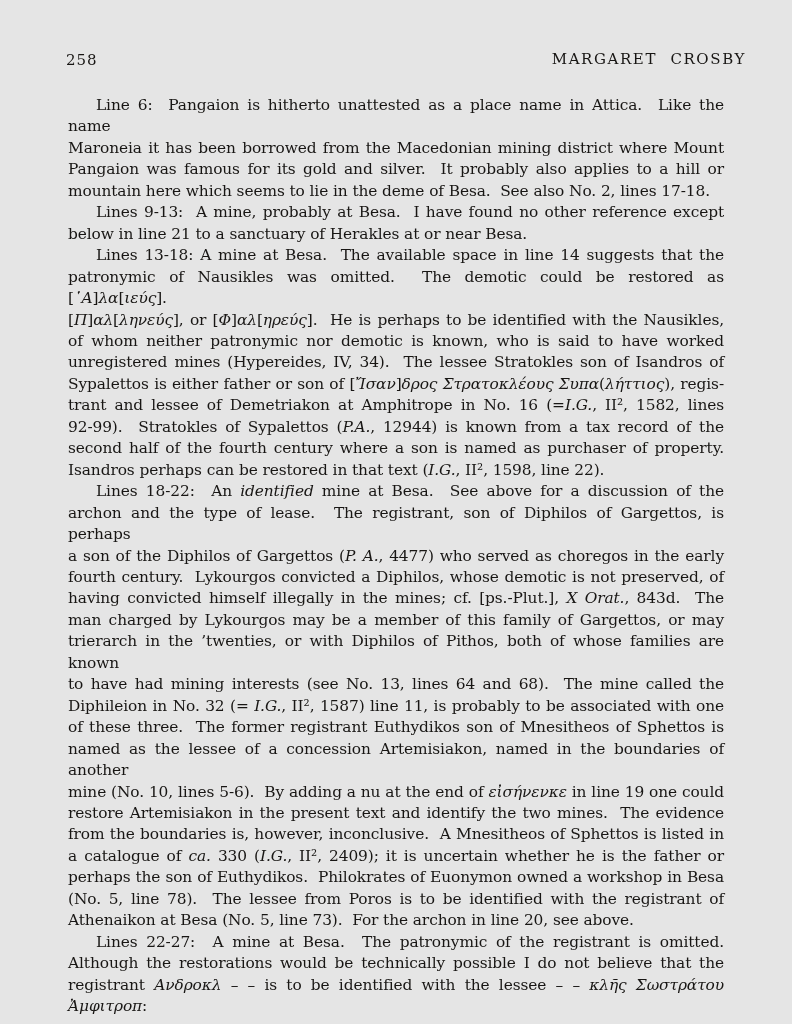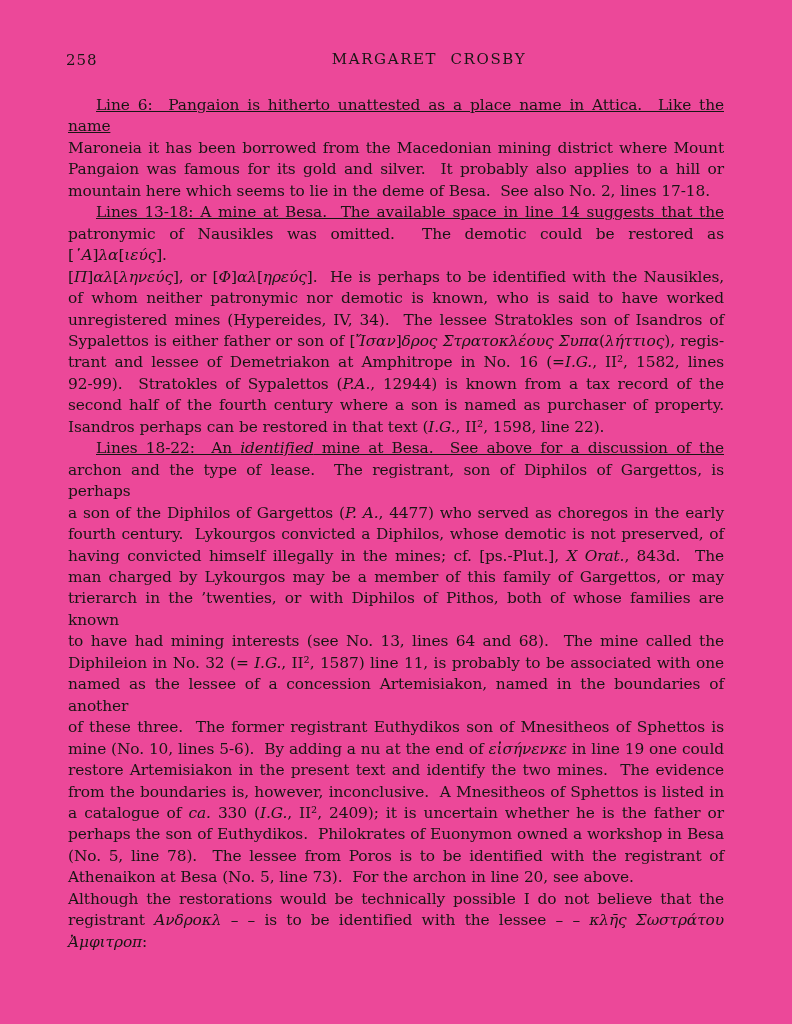--- a/index.html
+++ b/index.html
@@ -4,21 +4,21 @@
 <style>
   html, body {
     margin: 0;
     padding: 0;
     background: #ffffff;
   }
   .page {
     position: relative;
     width: 792px;
     height: 1024px;
-    background: #ec4899;
+    background: #e5e5e5;
     box-sizing: border-box;
     overflow: hidden;
     font-family: "DejaVu Serif", "Liberation Serif", serif;
     color: #181614;
   }
   .running-header {
     position: absolute;
     top: 50px;
     left: 68px;
     right: 68px;
@@ -26,21 +26,21 @@
     font-size: 15px;
   }
   .page-num {
     position: absolute;
     left: -2px;
     top: 1px;
     letter-spacing: 1px;
   }
   .running-head {
     display: block;
-    text-align: center;
+    text-align: right;
     letter-spacing: 1.6px;
     word-spacing: 7px;
     position: relative;
     left: 22px;
     white-space: nowrap;
     padding-left: 22px;
   }
   .body-text {
     position: absolute;
     top: 95px;
@@ -53,21 +53,20 @@
   .line {
     font-size: 15.4px;
     line-height: 21.45px;
     letter-spacing: -0.1px;
     text-align: justify;
     text-align-last: justify;
     white-space: normal;
   }
   .line.first {
     text-indent: 28px;
-    text-decoration: underline;
   }
   .line.last {
     text-align-last: left;
   }
   .line i {
     font-style: italic;
   }
 </style>
 </head>
 <body>
@@ -78,20 +77,24 @@
     <span class="running-head">MARGARET CROSBY</span>
   </header>
   <main class="body-text" id="body-text">
       <div class="para">
         <div class="line first"><span>Line 6:&nbsp; Pangaion is hitherto unattested as a place name in Attica.&nbsp; Like the name</span></div>
         <div class="line"><span>Maroneia it has been borrowed from the Macedonian mining district where Mount</span></div>
         <div class="line"><span>Pangaion was famous for its gold and silver.&nbsp; It probably also applies to a hill or</span></div>
         <div class="line last"><span>mountain here which seems to lie in the deme of Besa.&nbsp; See also No. 2, lines 17-18.</span></div>
       </div>
       <div class="para">
+        <div class="line first"><span>Lines 9-13:&nbsp; A mine, probably at Besa.&nbsp; I have found no other reference except</span></div>
+        <div class="line last"><span>below in line 21 to a sanctuary of Herakles at or near Besa.</span></div>
+      </div>
+      <div class="para">
         <div class="line first"><span>Lines 13-18: A mine at Besa.&nbsp; The available space in line 14 suggests that the</span></div>
         <div class="line"><span>patronymic of Nausikles was omitted.&nbsp; The demotic could be restored as [</span><i>῾Α</i><span>]</span><i>λα</i><span>[</span><i>ιεύς</i><span>].</span></div>
         <div class="line"><span>[</span><i>Π</i><span>]</span><i>αλ</i><span>[</span><i>ληνεύς</i><span>], or [</span><i>Φ</i><span>]</span><i>αλ</i><span>[</span><i>ηρεύς</i><span>].&nbsp; He is perhaps to be identified with the Nausikles,</span></div>
         <div class="line"><span>of whom neither patronymic nor demotic is known, who is said to have worked</span></div>
         <div class="line"><span>unregistered mines (Hypereides, IV, 34).&nbsp; The lessee Stratokles son of Isandros of</span></div>
         <div class="line"><span>Sypalettos is either father or son of [</span><i>Ἴσαν</i><span>]</span><i>δρος Στρατοκλέους Συπα</i><span>(</span><i>λήττιος</i><span>), regis-</span></div>
         <div class="line"><span>trant and lessee of Demetriakon at Amphitrope in No. 16 (=</span><i>I.G.</i><span>, II², 1582, lines</span></div>
         <div class="line"><span>92-99).&nbsp; Stratokles of Sypalettos (</span><i>P.A.</i><span>, 12944) is known from a tax record of the</span></div>
         <div class="line"><span>second half of the fourth century where a son is named as purchaser of property.</span></div>
         <div class="line last"><span>Isandros perhaps can be restored in that text (</span><i>I.G.</i><span>, II², 1598, line 22).</span></div>
@@ -99,28 +102,29 @@
       <div class="para">
         <div class="line first"><span>Lines 18-22:&nbsp; An </span><i>identified</i><span> mine at Besa.&nbsp; See above for a discussion of the</span></div>
         <div class="line"><span>archon and the type of lease.&nbsp; The registrant, son of Diphilos of Gargettos, is perhaps</span></div>
         <div class="line"><span>a son of the Diphilos of Gargettos (</span><i>P. A.</i><span>, 4477) who served as choregos in the early</span></div>
         <div class="line"><span>fourth century.&nbsp; Lykourgos convicted a Diphilos, whose demotic is not preserved, of</span></div>
         <div class="line"><span>having convicted himself illegally in the mines; cf. [ps.-Plut.], </span><i>X Orat.</i><span>, 843d.&nbsp; The</span></div>
         <div class="line"><span>man charged by Lykourgos may be a member of this family of Gargettos, or may</span></div>
         <div class="line"><span>trierarch in the ’twenties, or with Diphilos of Pithos, both of whose families are known</span></div>
         <div class="line"><span>to have had mining interests (see No. 13, lines 64 and 68).&nbsp; The mine called the</span></div>
         <div class="line"><span>Diphileion in No. 32 (= </span><i>I.G.</i><span>, II², 1587) line 11, is probably to be associated with one</span></div>
+        <div class="line"><span>of these three.&nbsp; The former registrant Euthydikos son of Mnesitheos of Sphettos is</span></div>
         <div class="line"><span>named as the lessee of a concession Artemisiakon, named in the boundaries of another</span></div>
-        <div class="line"><span>of these three.&nbsp; The former registrant Euthydikos son of Mnesitheos of Sphettos is</span></div>
         <div class="line"><span>mine (No. 10, lines 5-6).&nbsp; By adding a nu at the end of </span><i>εἰσήνενκε</i><span> in line 19 one could</span></div>
         <div class="line"><span>restore Artemisiakon in the present text and identify the two mines.&nbsp; The evidence</span></div>
         <div class="line"><span>from the boundaries is, however, inconclusive.&nbsp; A Mnesitheos of Sphettos is listed in</span></div>
         <div class="line"><span>a catalogue of </span><i>ca.</i><span> 330 (</span><i>I.G.</i><span>, II², 2409); it is uncertain whether he is the father or</span></div>
         <div class="line"><span>perhaps the son of Euthydikos.&nbsp; Philokrates of Euonymon owned a workshop in Besa</span></div>
         <div class="line"><span>(No. 5, line 78).&nbsp; The lessee from Poros is to be identified with the registrant of</span></div>
         <div class="line last"><span>Athenaikon at Besa (No. 5, line 73).&nbsp; For the archon in line 20, see above.</span></div>
       </div>
       <div class="para">
+        <div class="line first"><span>Lines 22-27:&nbsp; A mine at Besa.&nbsp; The patronymic of the registrant is omitted.</span></div>
         <div class="line"><span>Although the restorations would be technically possible I do not believe that the</span></div>
         <div class="line"><span>registrant </span><i>Ανδροκλ</i><span> – – is to be identified with the lessee – – </span><i>κλῆς Σωστράτου Ἀμφιτροπ</i><span>:</span></div>
       </div>
     </main>
 </div>
 
 </body></html>

